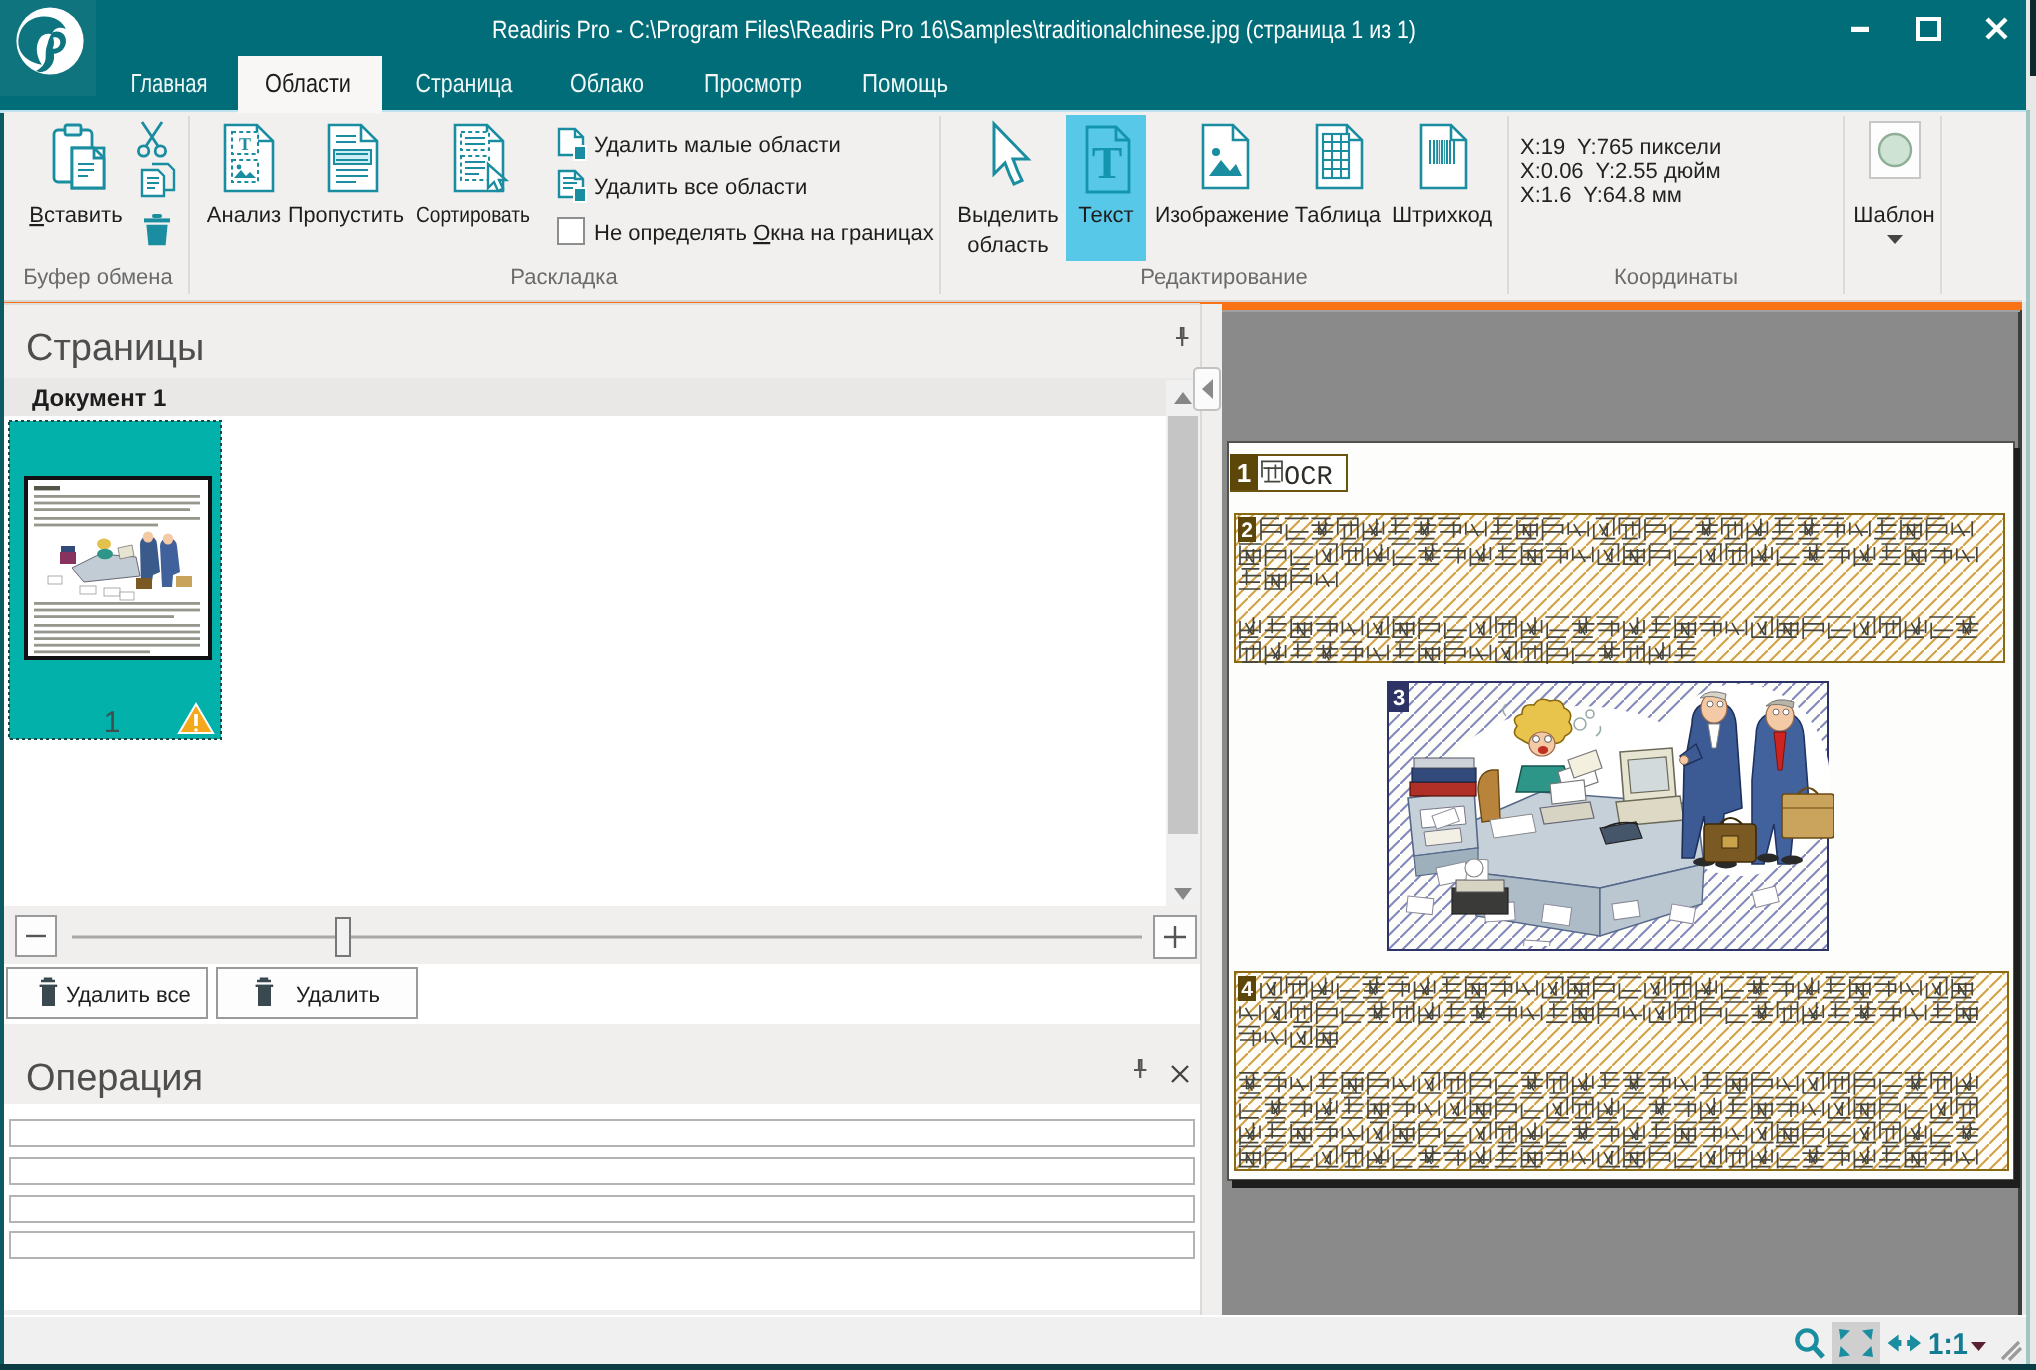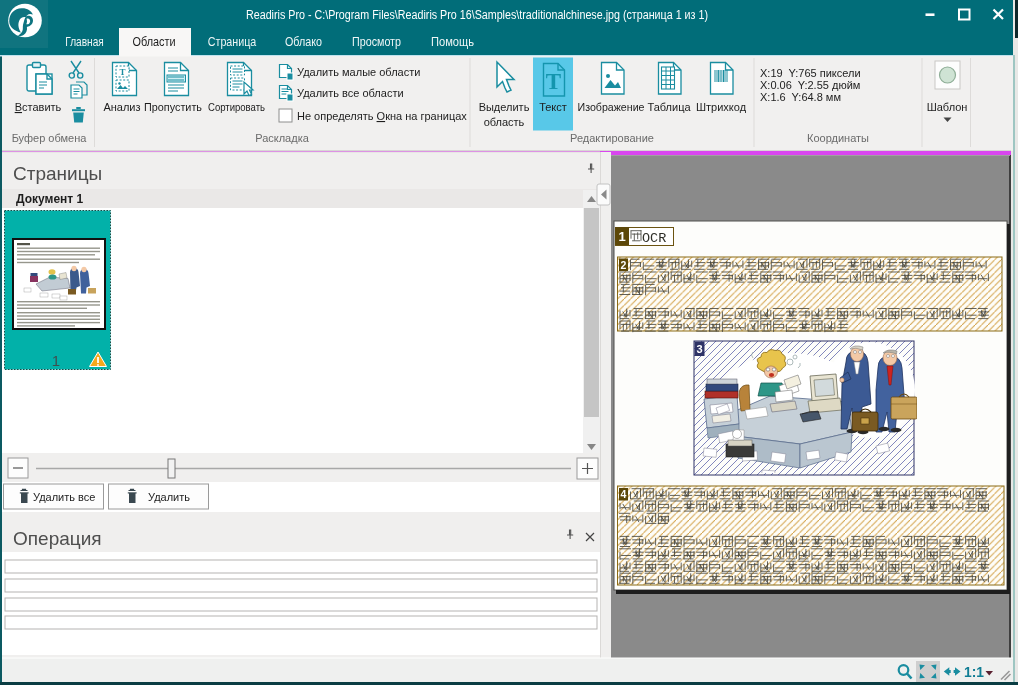--- a/index.html
+++ b/index.html
@@ -1,16 +1,16 @@
 <!DOCTYPE html>
 <html><head><meta charset="utf-8"><style>
 * { margin:0; padding:0; box-sizing:border-box; }
 html,body { width:1018px; height:685px; overflow:hidden; background:#fff;
   font-family:"Liberation Sans",sans-serif; }
-#win { position:relative; width:1018px; height:685px; background:#d946ef; }
+#win { position:relative; width:1018px; height:685px; background:#f97316; }
 .abs { position:absolute; }
 </style></head><body>
 <div id="win">
 <svg class="abs" width="1018" height="685" viewBox="0 0 1018 685" style="left:0;top:0">
 <defs>
 <pattern id="hatchT" width="6.5" height="6.5" patternUnits="userSpaceOnUse">
   <rect width="6.5" height="6.5" fill="#fefdf8"></rect>
   <path d="M-1 7.5 L7.5 -1" stroke="#d2a045" stroke-width="1"></path>
 </pattern>
 <pattern id="hatchB" width="7" height="7" patternUnits="userSpaceOnUse">

